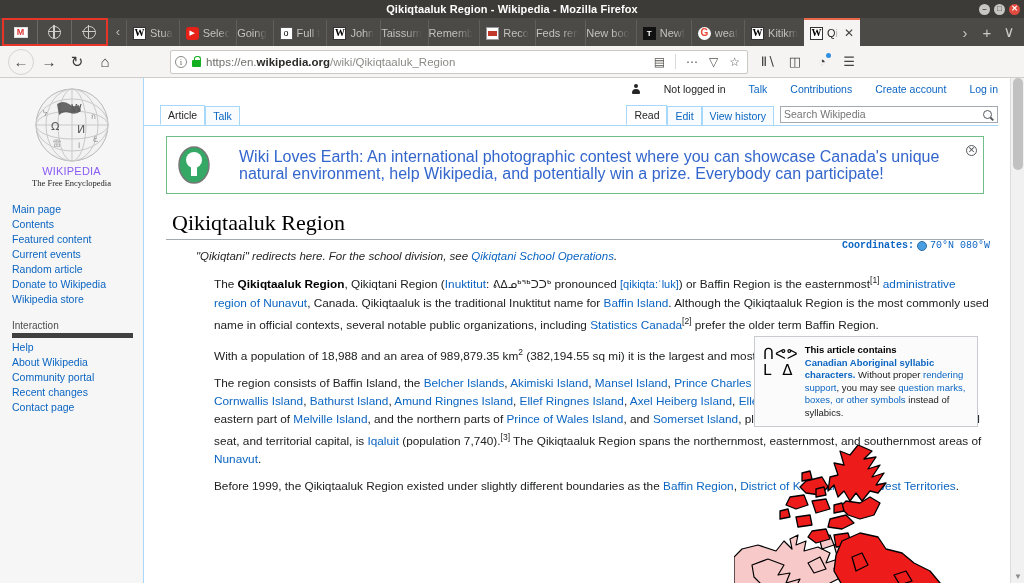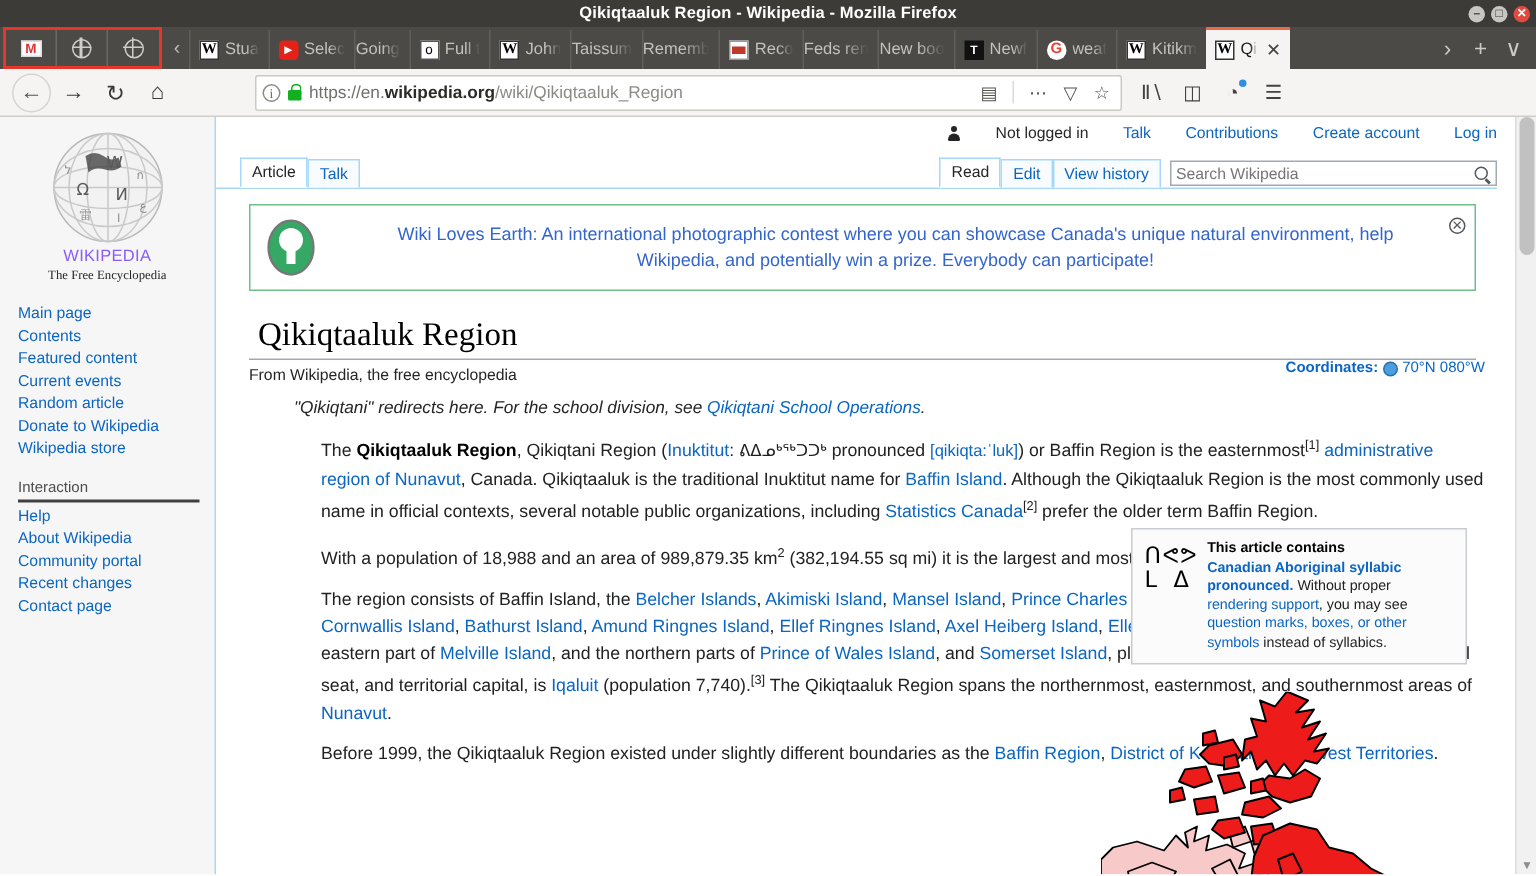--- a/index.html
+++ b/index.html
@@ -223,21 +223,21 @@
     font-size: 11px; letter-spacing: .2px; color:#8b5cf6;
     margin-top: 1px;
   }
   .wp-tag {
     font-family:"Liberation Serif", serif;
     font-size: 8.5px; color:#252525; margin-top:1px;
   }
   .side-group { padding: 0 0 0 12px; margin-top: 10px; }
   .side-head {
     font-size: 10px; color:#4d4d4d; padding: 3px 0 2px 0;
-    border-bottom: 2px solid #404040; margin-right: 10px;
+    border-bottom: 5px solid #404040; margin-right: 10px;
     margin-bottom: 2px;
   }
   .side-link {
     font-size: 10.5px; color:#0b65c2; line-height: 15px;
     display:block; white-space:nowrap;
   }
 
   #content {
     flex: 1 1 auto; position: relative; background:#fff;
     overflow: hidden;
@@ -269,21 +269,21 @@
   }
   .ns-tabs { display:flex; align-items:flex-end; margin-left: 16px; }
   .ptab {
     font-size: 10.5px; padding: 2px 7px 2px 7px;
     background: #f8fcff;
     border: 1px solid #a7d7f9; border-bottom:none;
     color:#0b65c2; line-height:14px;
   }
   .ptab.sel { background:#fff; color:#252525; border-bottom:1px solid #fff; }
   .spacer-tabs { flex:1 1 auto; border-bottom:0; }
-  .right-tabs { display:flex; align-items:flex-end; }
+  .right-tabs { display:flex; align-items:center; }
   #searchbox {
     width: 218px; height: 17px; margin-left: 6px;
     border: 1px solid #a2a9b1; background:#fff;
     display:flex; align-items:center; padding: 0 3px;
     position: relative; top: -1px;
   }
   #searchbox input {
     border:none; outline:none; flex:1 1 auto;
     font-size: 10.5px; color:#72777d;
     font-family:"Liberation Sans", sans-serif;
@@ -307,22 +307,22 @@
     margin: 6px 6px 0 6px;
     border: 1px solid #6fbf8b;
     background: #fff;
     display:flex; align-items:center; gap:10px;
     padding: 8px 10px;
     position: relative;
     min-height: 56px;
   }
   #banner .tree-ico { flex:0 0 auto; }
   #banner .btext {
-    flex:1 1 auto; text-align:center;
-    color:#3366cc; font-size: 12px; line-height: 17px;
+    flex:1 1 auto; text-align:left;
+    color:#3366cc; font-size: 16px; line-height: 17px;
     padding: 0 18px;
   }
   #banner .bclose {
     position:absolute; right:6px; top:8px;
     width:11px; height:11px; border-radius:50%;
     border:1px solid #54595d; color:#54595d;
     font-size:9px; display:flex;align-items:center;justify-content:center;
     line-height:1;
   }
 
@@ -331,21 +331,21 @@
     font-size: 22px; font-weight: normal; color:#000;
     padding: 8px 0 3px 6px;
     border-bottom: 1px solid #a2a9b1;
     margin: 8px 6px 0 6px;
   }
   #siteSub { font-size: 10.5px; color:#252525; padding: 4px 0 0 6px; }
 
   #coords {
     position:absolute; right: 14px; top: 110px;
     font-size: 10px; color:#0b65c2;
-    display:flex; align-items:flex-end; gap:3px;
+    display:flex; align-items:flex-end; gap:3px;font-family:Liberation Mono, monospace;
   }
   #coords .clabel { color:#0b65c2; font-weight:bold; }
   .globe-mini {
     width:10px;height:10px;border-radius:50%;
     background:#4b9fe0; border:1px solid #2a6fa8;
     display:inline-block;
   }
 
   .hatnote {
     font-style: italic; font-size: 11.5px; color:#252525;
@@ -606,35 +606,34 @@
         <svg class="tree-ico" width="34" height="40" viewBox="0 0 34 40">
           <ellipse cx="17" cy="20" rx="15" ry="18" fill="#34a864" stroke="#777" stroke-width="1.5"></ellipse>
           <circle cx="17" cy="15" r="8" fill="#ffffff"></circle>
           <rect x="14" y="15" width="6" height="16" fill="#ffffff"></rect>
         </svg>
         <div class="btext">Wiki Loves Earth: An international photographic contest where you can showcase Canada's unique natural environment, help Wikipedia, and potentially win a prize. Everybody can participate!</div>
         <div class="bclose">✕</div>
       </div>
 
       <h1 id="firstHeading">Qikiqtaaluk Region</h1>
-      <div id="siteSub">From Wikipedia, the free encyclopedia</div>
 
       <div id="coords">
         <span class="clabel">Coordinates:</span>
         <span class="globe-mini"></span>
         <span>70°N 080°W</span>
       </div>
 
       <div id="lead-wrap">
 
         <div class="hatnote"><span>"Qikiqtani" redirects here. For the school division, see </span><a>Qikiqtani School Operations</a><span>.</span></div>
 
         <div id="notice-box">
           <div class="nb-glyphs">ᑎᕙᕗ<br>ᒪ ᐃ</div>
-          <div class="nb-text"><b>This article contains</b><br><a>Canadian Aboriginal syllabic pronounced.</a><span> Without proper </span><a class="lnk">rendering support</a><span>, you may see </span><a class="lnk">question marks, boxes, or other symbols</a><span> instead of syllabics.</span></div>
+          <div class="nb-text"><b>This article contains</b><br><a>Canadian Aboriginal syllabic characters.</a><span> Without proper </span><a class="lnk">rendering support</a><span>, you may see </span><a class="lnk">question marks, boxes, or other symbols</a><span> instead of syllabics.</span></div>
         </div>
 
         <div id="map-box">
           <svg width="252" height="176" viewBox="0 0 252 176">
 
             <g stroke="#000" stroke-width="1.2" stroke-linejoin="round">
               <path fill="#f8c9c9" d="M0 112 L8 104 L24 100 L42 106 L50 96 L58 104 L56 94 L64 90 L62 100 L72 96 L70 106
                 L84 102 L96 108 L92 118 L104 114 L100 124 L112 120 L108 132 L96 138 L104 146 L90 150 L96 160
                 L80 162 L84 172 L64 176 L0 176 Z"></path>
               <path fill="#f8c9c9" d="M18 120 L34 114 L50 120 L44 130 L56 128 L52 138 L66 134 L60 146 L44 150 L30 142 L20 132 Z"></path>

